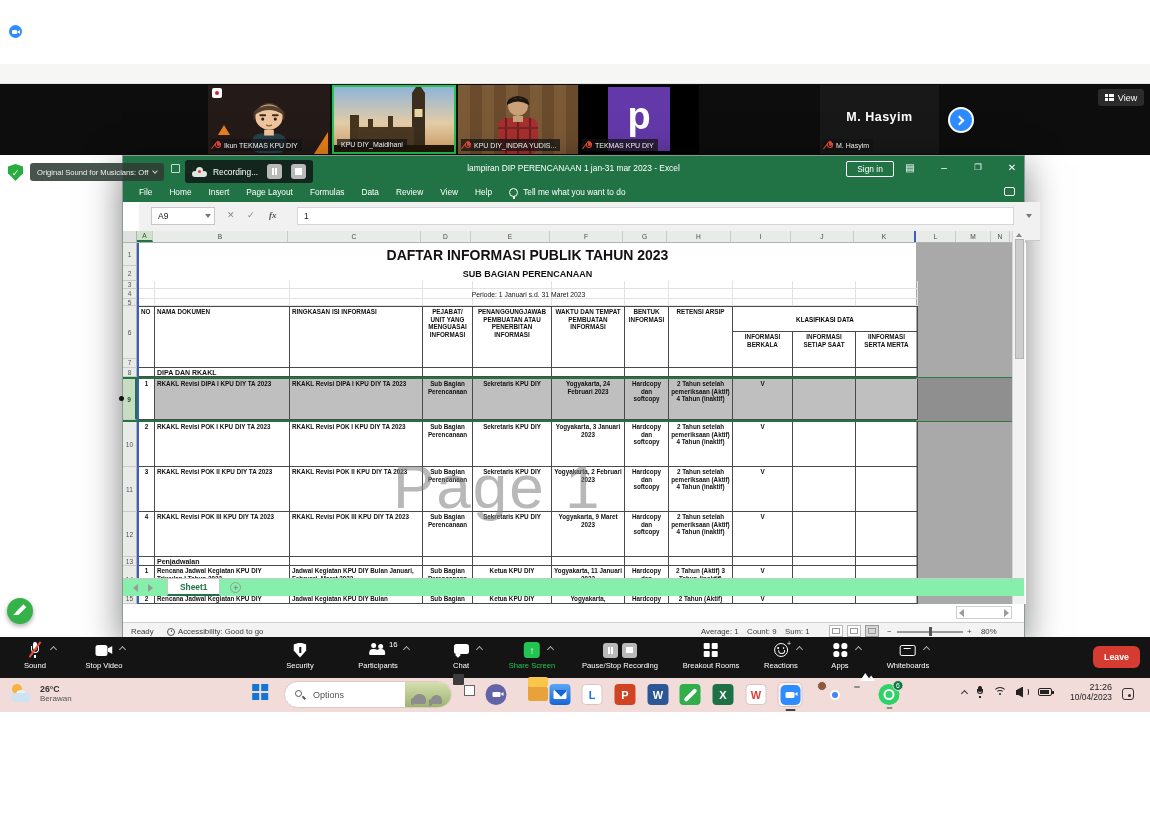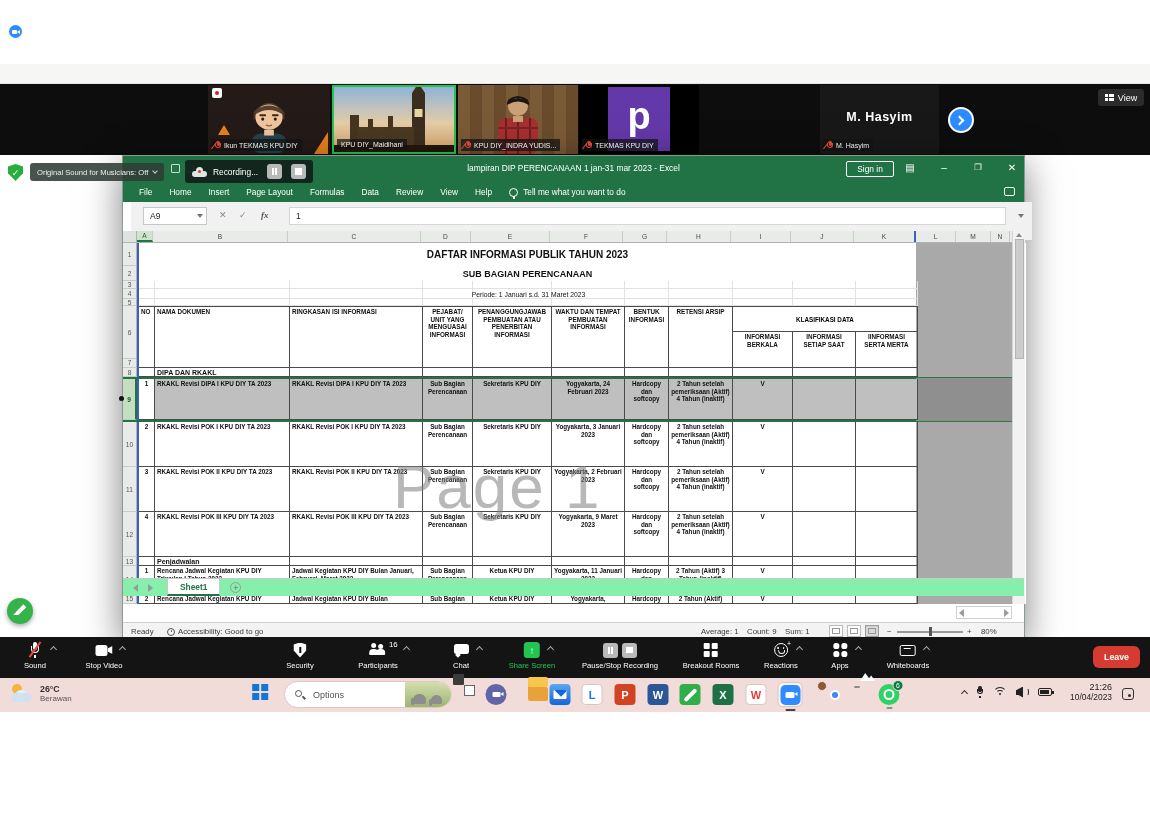--- a/index.html
+++ b/index.html
@@ -35,21 +35,21 @@
   
   .xl{left:122px;top:155px;width:903px;height:482px;background:#fff;border:1px solid #8a9a90;box-shadow:0 10px 35px rgba(0,0,0,.5)}
   .xl .tbar{position:absolute;left:0;top:0;width:100%;height:26px;background:#217346}
   .xl .title{position:absolute;left:0;right:0;top:7px;text-align:center;color:#fff;font-size:8.4px}
   .signin{position:absolute;left:723px;top:5px;width:48px;height:16px;border:1px solid #fff;border-radius:2px;color:#fff;font-size:8.4px;display:flex;align-items:center;justify-content:center}
   .ticon{position:absolute;top:6px;color:#fff;font-size:10px;width:18px;text-align:center}
   .mbar{position:absolute;left:0;top:26px;width:100%;height:20px;background:#217346;display:flex;align-items:center;gap:17px;padding-left:16px;color:#fff;font-size:8.3px;white-space:nowrap}
   .bulb{width:9px;height:9px;border:1.3px solid #fff;border-radius:50%;position:relative}
   .bulb:after{content:"";position:absolute;left:2.6px;bottom:-3px;width:2px;height:3px;background:#fff}
   .cmnt{position:absolute;right:9px;top:31px;width:11px;height:9px;border:1.2px solid #fff;border-radius:2px}
-  .fbar{position:absolute;left:8px;top:46px;width:100%;height:39px;background:#f1f1f1;border-bottom:1px solid #c9c9c9;display:flex;align-items:center}
+  .fbar{position:absolute;left:16px;top:46px;width:100%;height:39px;background:#f1f1f1;border-bottom:1px solid #c9c9c9;display:flex;align-items:center}
   .nbox{position:absolute;left:12px;top:5px;width:64px;height:18px;background:#fff;border:1px solid #c6c6c6;font-size:8.5px;color:#222;display:flex;align-items:center;padding-left:6px}
   .nbox .dd{position:absolute;right:3px}
   .tri-dn{width:0;height:0;border-left:3px solid transparent;border-right:3px solid transparent;border-top:4px solid #777}
   .fic{position:absolute;top:8px;color:#8a8a8a;font-size:9px}
   .ffx{font-family:"Liberation Serif",serif;font-style:italic;font-weight:bold;color:#555}
   .fval{position:absolute;left:158px;top:5px;right:26px;height:18px;background:#fff;border:1px solid #d6d6d6;font-size:8.5px;color:#222;display:flex;align-items:center;padding-left:6px}
   .fdd{position:absolute;right:8px;top:12px}
   
   .chead{position:absolute;left:0;top:75px;width:889px;height:12px;background:#e9ebe9;border-bottom:1px solid #aeb4ae;display:flex}
   .chead .c{border-right:1px solid #c6ccc6;font-size:6.6px;color:#444;display:flex;align-items:center;justify-content:center;height:100%}
@@ -430,21 +430,21 @@
         <div class="c" style="width: 19px;">N</div>
       </div>
 
     <div class="gridwrap">
       <div class="pgarea"></div>
       <div class="pgband" id="pgband" style="top: 134px; height: 45px;"></div>
       <div class="gridinner" id="gridRows">
           <div class="grow" style="height: 23px;">
             <div class="rnum">1</div>
             <div class="rbody">
-              <div class="cellT" style="font-size: 10px;">DAFTAR INFORMASI PUBLIK TAHUN 2023</div>
+              <div class="cellT" style="font-size: 14px;">DAFTAR INFORMASI PUBLIK TAHUN 2023</div>
             </div>
           </div>
           <div class="grow" style="height: 15px;">
             <div class="rnum">2</div>
             <div class="rbody">
               <div class="cellT" style="font-size: 9px;">SUB BAGIAN PERENCANAAN</div>
             </div>
           </div>
           <div class="grow" style="height: 8px;">
             <div class="rnum">3</div>

